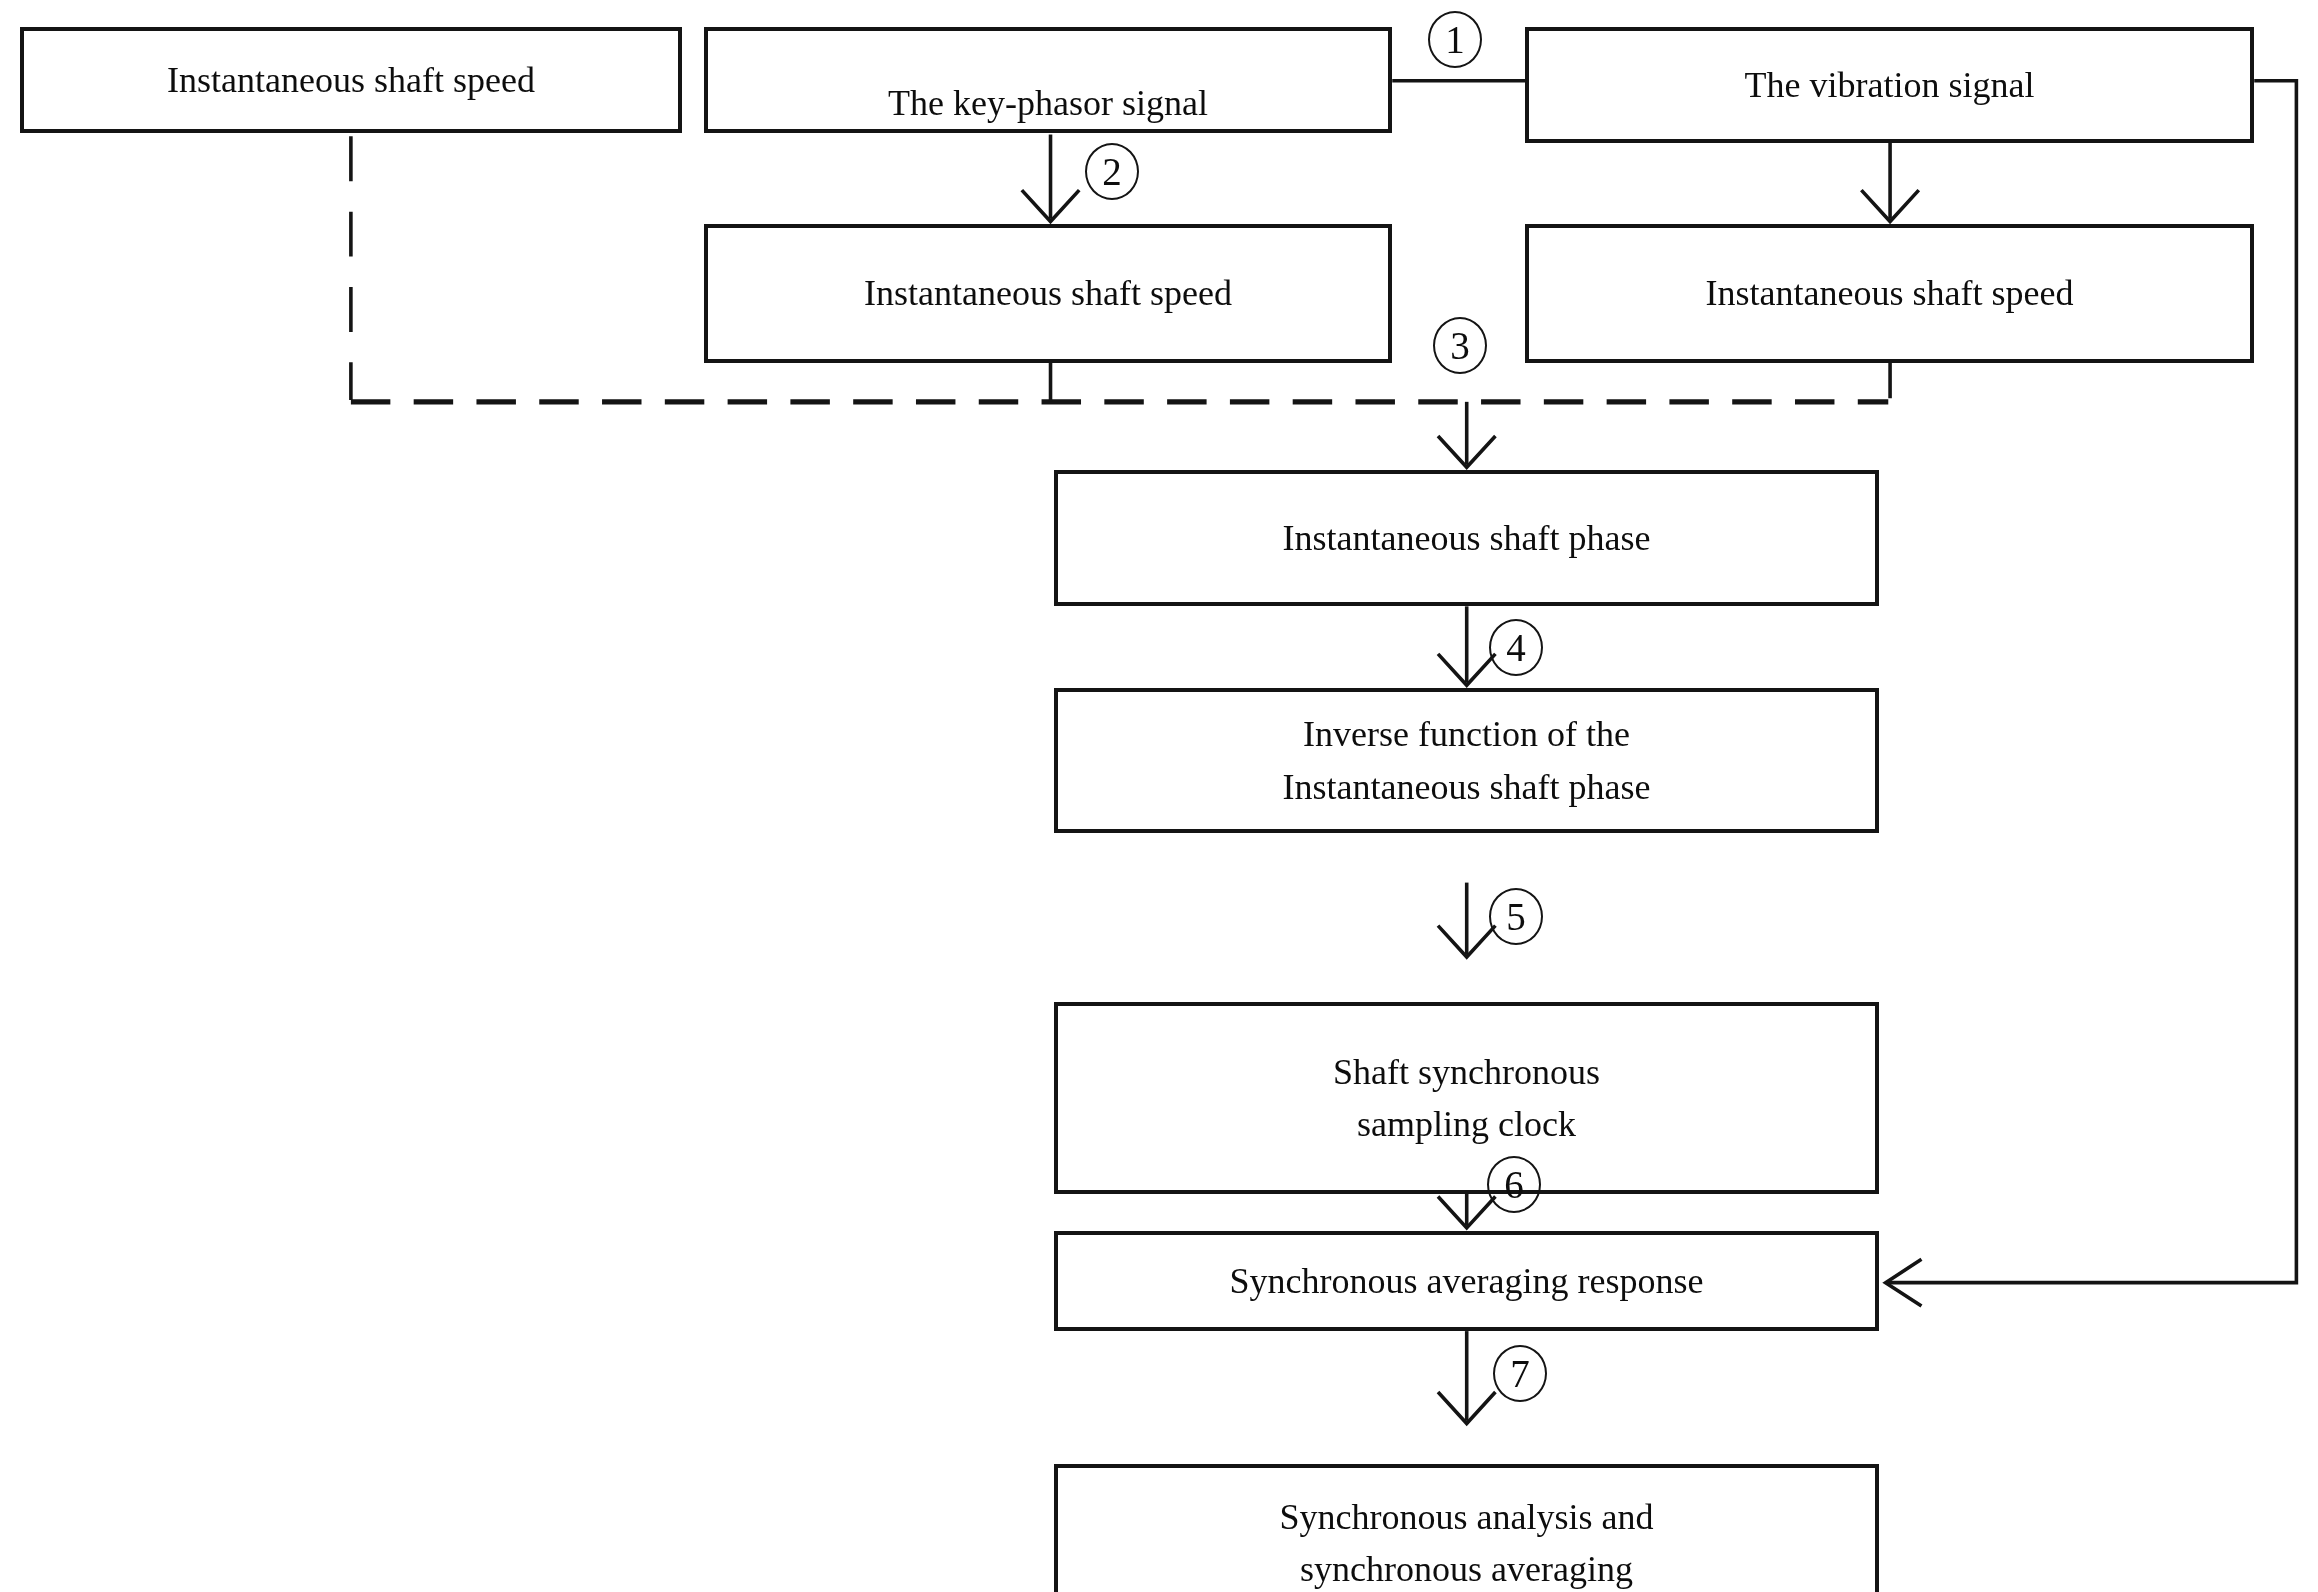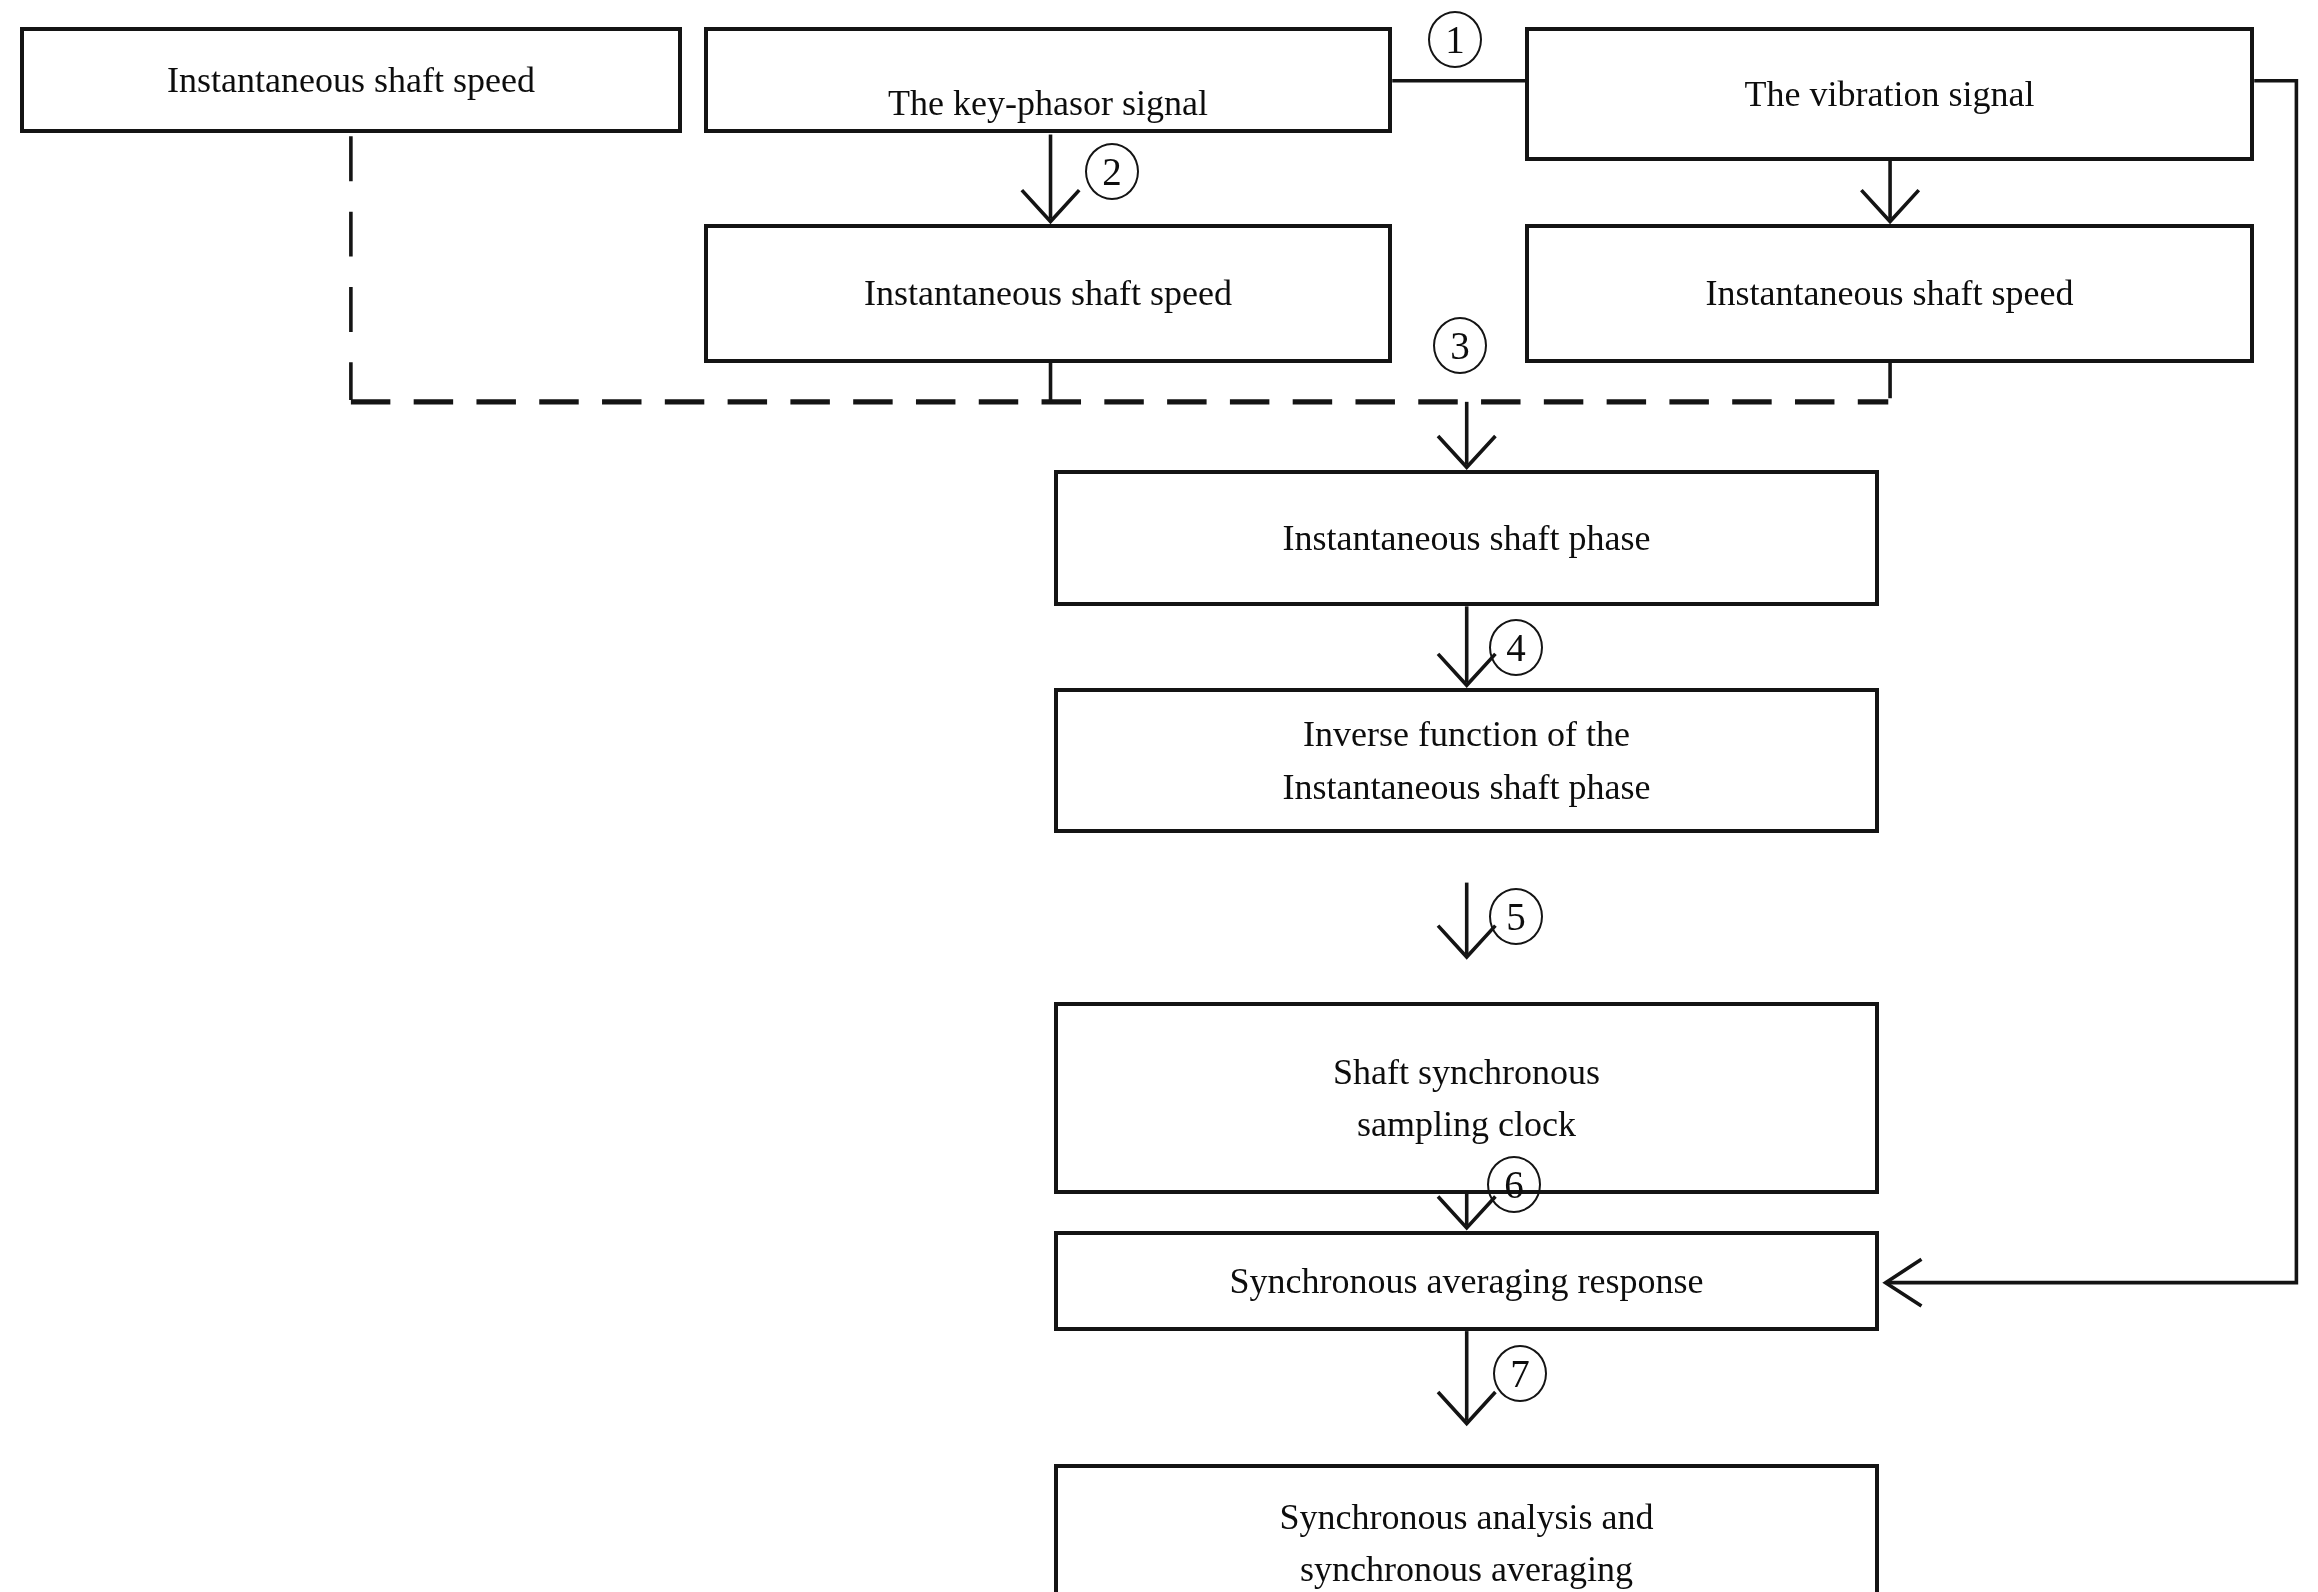--- a/index.html
+++ b/index.html
@@ -44,21 +44,21 @@
     display:flex;
     align-items:center;
     justify-content:center;
     font-size:39px;
     color:var(--text);
     background:transparent;
   }
   
   #b-src   {left:20px;  top:27px;  width:662px; height:106px;}
   #b-key   {left:704px; top:27px;  width:688px; height:106px;align-items:flex-end;}
-  #b-vib   {left:1525px;top:27px;  width:729px; height:134px;}
+  #b-vib   {left:1525px;top:27px;  width:729px; height:116px;}
   #b-mid   {left:704px; top:224px; width:688px; height:139px;}
   #b-right {left:1525px;top:224px; width:729px; height:139px;}
   #b-phase {left:1054px;top:470px; width:825px; height:136px;}
   #b-inv   {left:1054px;top:688px; width:825px; height:145px;align-items:center;}
   #b-clock {left:1054px;top:960px;width:825px; height:192px;margin-top:42px;}
   #b-resp  {left:1054px;top:1231px;width:825px; height:100px;}
   #b-ana   {left:1054px;top:1426px;width:825px; height:158px;margin-top:38px;}
   
   #c1{left:1428px;top:10.8px;}
   #c2{left:1085px;top:143px;}

